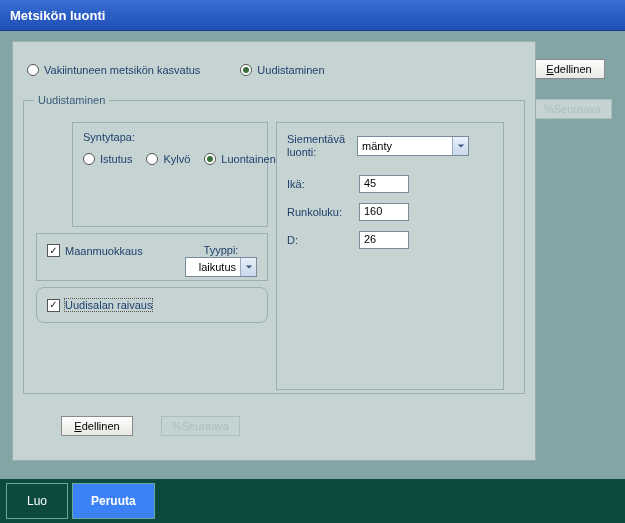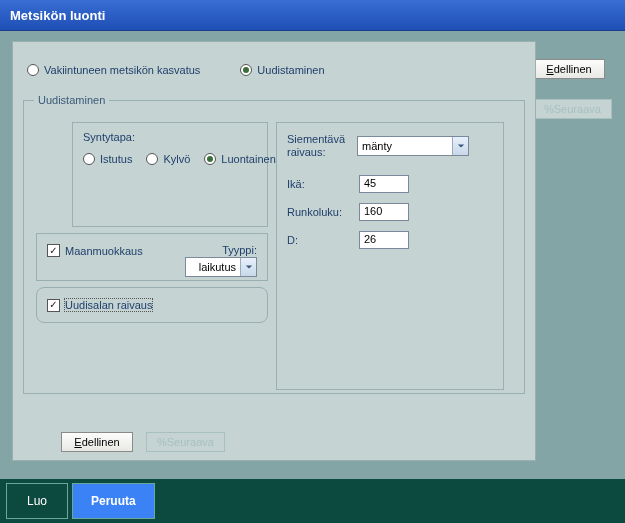--- a/index.html
+++ b/index.html
@@ -147,21 +147,21 @@
   .cb-box {
     width:13px; height:13px; background:#fff; border:1px solid #555;
     display:inline-flex; align-items:center; justify-content:center;
     font-size:10px; color:#222;
   }
   .cb-box.checked::after { content:"✓"; line-height:1; }
   .tyyppi-wrap {
     margin-left:auto;
     text-align:right;
   }
-  .tyyppi-wrap .label { display:block; text-align:right; margin-bottom:1px;}
+  .tyyppi-wrap .label { display:block; text-align:center; margin-bottom:1px;}
   .dropdown {
     display:inline-flex;
     align-items:center;
     background:#fff;
     border:1px solid #7a8a9a;
     height:20px;
     min-width:72px;
   }
   .dropdown .dd-value {
     flex:1; padding:2px 4px; font-size:11px;
@@ -179,22 +179,22 @@
   .row .label { width:72px; }
   .text-input {
     background:#fff; border:1px solid #7a8a9a; height:18px; width:50px;
     padding:1px 4px; font-size:11px;
   }
   .species-row .label { width:70px; line-height:1.2;}
   .species-row { align-items:center; margin-bottom:16px;}
   .species-dd { width:112px; }
   .bottom-buttons {
     position:absolute;
-    bottom:8px; left:48px;
-    display:flex; gap:13px;
+    bottom:24px; left:48px;
+    display:flex; gap:28px;
   }
   .bottom-buttons .btn { min-width:72px; margin-bottom:0;}
   .footer {
     background:#0c4a40;
     height:44px;
     display:flex;
     align-items:flex-start;
     padding:4px 6px;
     gap:4px;
   }
@@ -283,21 +283,21 @@
           <div class="sub-panel raiv-panel">
             <span class="checkbox">
               <span class="cb-box checked"></span>
               <span class="label dotted">Uudisalan raivaus</span>
             </span>
           </div>
         </div>
 
         <div class="right-col">
           <div class="row species-row">
-            <span class="label">Siementävä raivaus:</span>
+            <span class="label">Siementävä luonti:</span>
             <span class="dropdown species-dd">
               <span class="dd-value">mänty</span>
               <span class="dd-arrow">
                 <svg viewBox="0 0 10 10">
                     <path d="M1 3 L5 7 L9 3 Z" fill="#3a5580"></path>
                   </svg>
               </span>
             </span>
           </div>
           <div class="row">

